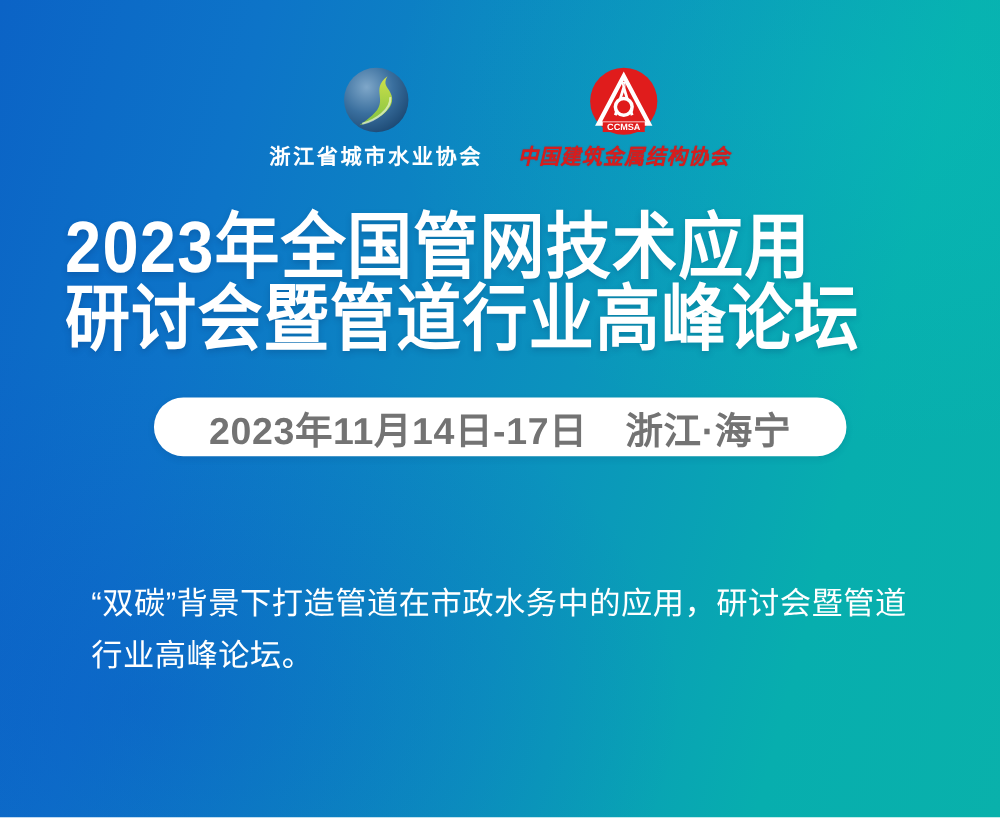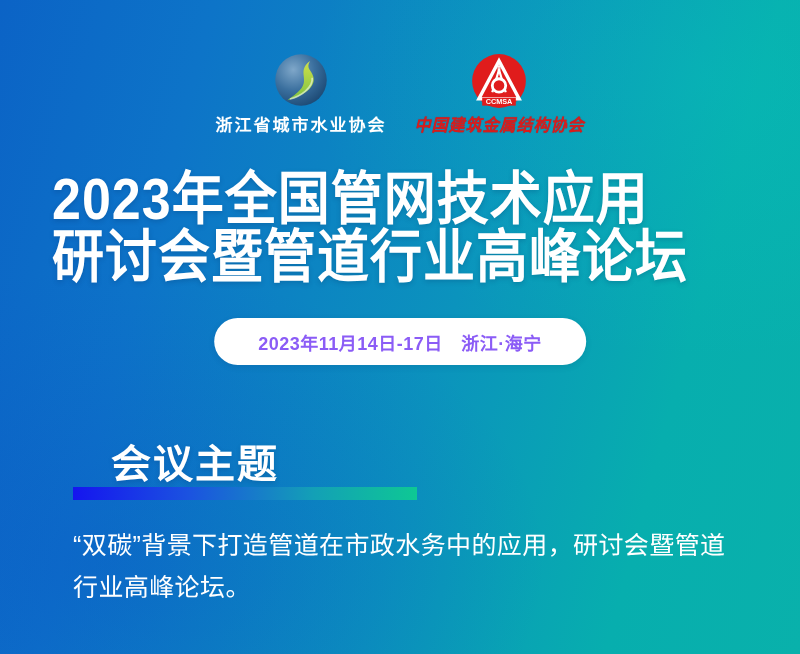--- a/index.html
+++ b/index.html
@@ -109,22 +109,22 @@
     background: #ffffff;
     border-radius: 26px;
     height: 47px;
     padding: 0 44px;
     display: flex;
     align-items: center;
     justify-content: center;
     box-shadow: 0 2px 6px rgba(0,40,80,0.12);
   }
   .date-pill span {
-    color: #8b5cf6;
-    font-size: 18px;
+    color: #737373;
+    font-size: 30px;
     font-weight: 700;
     letter-spacing: 0.5px;
     white-space: nowrap;
   }
 
   
   .section {
     position: absolute;
     left: 73px;
     top: 440px;
@@ -216,20 +216,16 @@
   <div class="title-wrap">
     <div class="title-line">2023年全国管网技术应用</div>
     <div class="title-line">研讨会暨管道行业高峰论坛</div>
   </div>
 
   <div class="date-pill">
     <span>2023年11月14日-17日　浙江·海宁</span>
   </div>
 
   <div class="section">
-    <div class="section-head">
-      <div class="section-bar"></div>
-      <div class="section-title">会议主题</div>
-    </div>
     <div class="section-body">“双碳”背景下打造管道在市政水务中的应用，研讨会暨管道行业高峰论坛。</div>
   </div>
 
 </div>
 
 </body></html>

